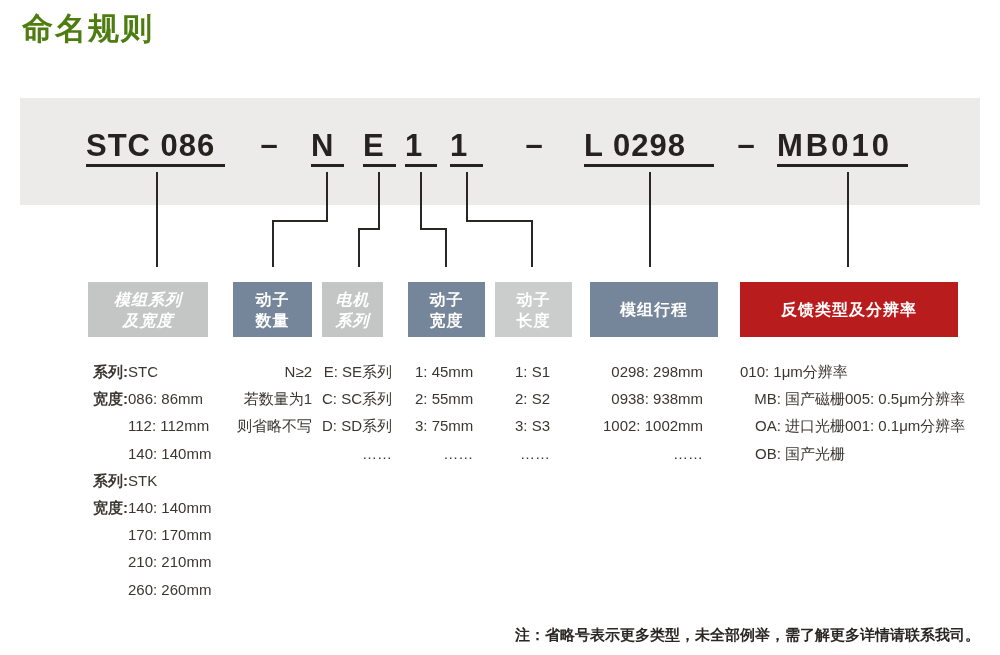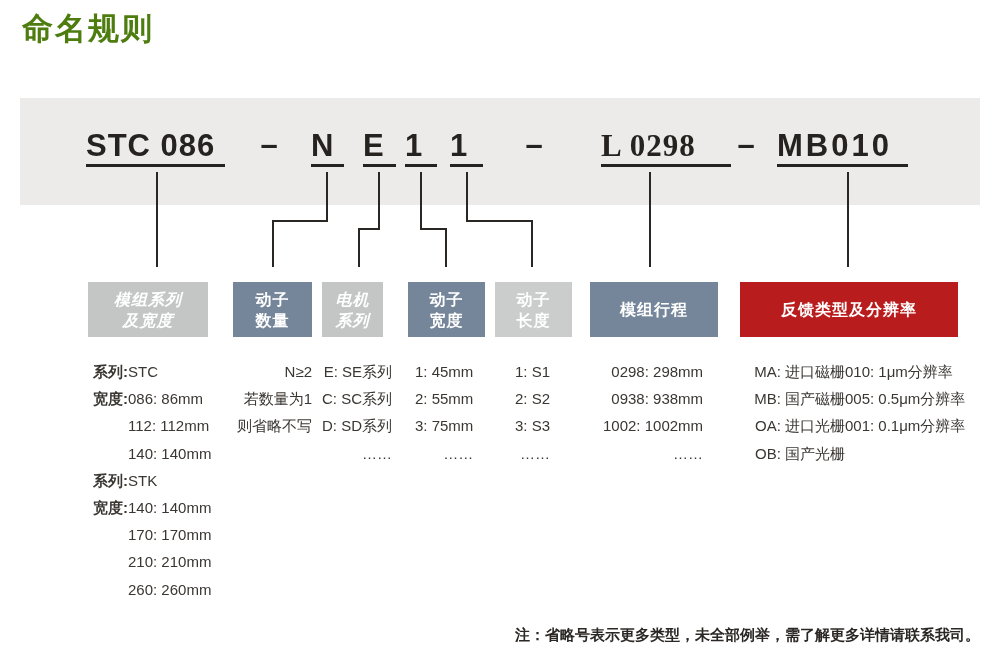--- a/index.html
+++ b/index.html
@@ -58,21 +58,21 @@
 
 <div class="abs band"></div>
 
 <div class="abs codeseg" style="left:86px;width:139px;">STC 086</div>
 <div class="abs dashseg" style="left:254px;width:30px;">–</div>
 <div class="abs codeseg" style="left:311px;width:33px;">N</div>
 <div class="abs codeseg" style="left:363px;width:33px;">E</div>
 <div class="abs codeseg" style="left:405px;width:32px;">1</div>
 <div class="abs codeseg" style="left:450px;width:33px;">1</div>
 <div class="abs dashseg" style="left:519px;width:30px;">–</div>
-<div class="abs codeseg" style="left:601px;width:130px;font-family:Liberation Serif, serif;">L 0298</div>
+<div class="abs codeseg" style="left:584px;width:130px;">L 0298</div>
 <div class="abs dashseg" style="left:731px;width:30px;">–</div>
 <div class="abs codeseg wide" style="left:777px;width:131px;">MB010</div>
 
 <div class="abs ln" style="left:156px;top:172px;width:2px;height:95px;"></div>
 
 <div class="abs ln" style="left:326px;top:172px;width:2px;height:50px;"></div>
 <div class="abs ln" style="left:272px;top:220px;width:56px;height:2px;"></div>
 <div class="abs ln" style="left:272px;top:220px;width:2px;height:47px;"></div>
 
 <div class="abs ln" style="left:378px;top:172px;width:2px;height:58px;"></div>
@@ -187,21 +187,20 @@
 
 <div class="abs col" style="left:603px;top:358px;">
   <div>0298: 298mm</div>
   <div>0938: 938mm</div>
   <div>1002: 1002mm</div>
   <div>……</div>
 </div>
 
 <div class="abs col col7" style="left:740px;top:358px;">
   <div class="row">
-      <span class="code">MA: 进口磁栅</span>
       <span>010: 1μm分辨率</span>
     </div>
   <div class="row">
       <span class="code">MB: 国产磁栅</span>
       <span>005: 0.5μm分辨率</span>
     </div>
   <div class="row">
       <span class="code">OA: 进口光栅</span>
       <span>001: 0.1μm分辨率</span>
     </div>

